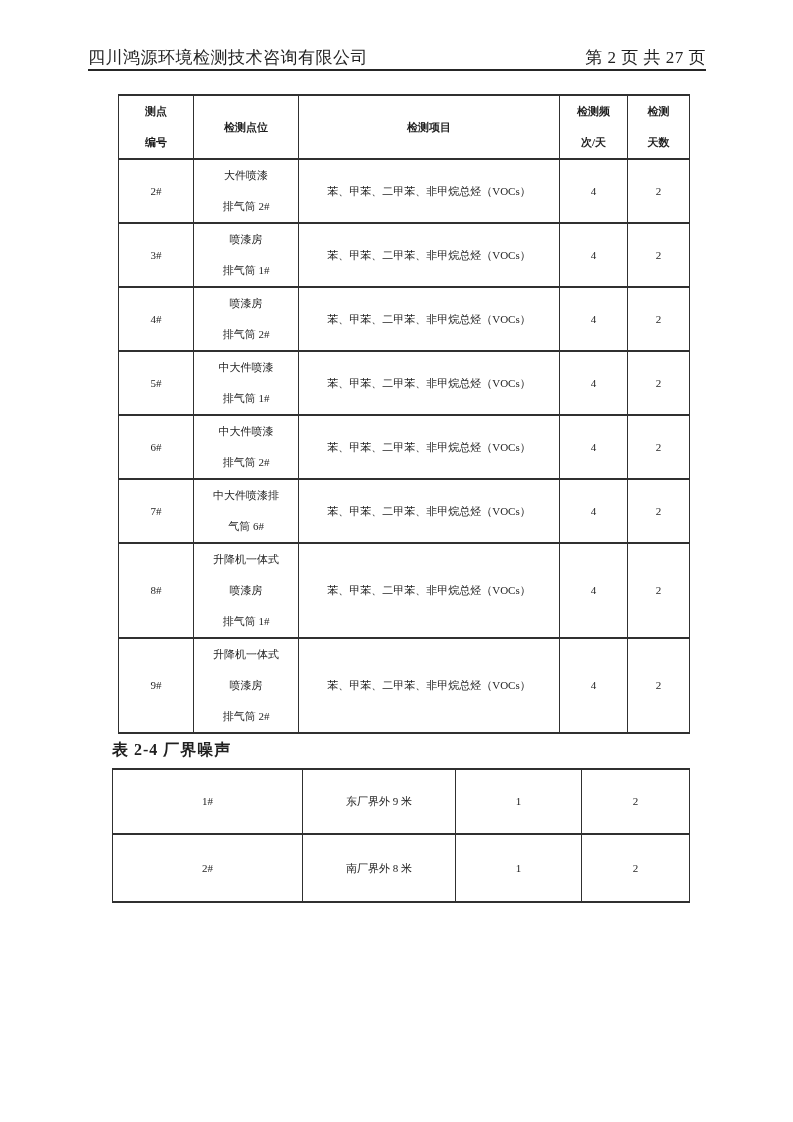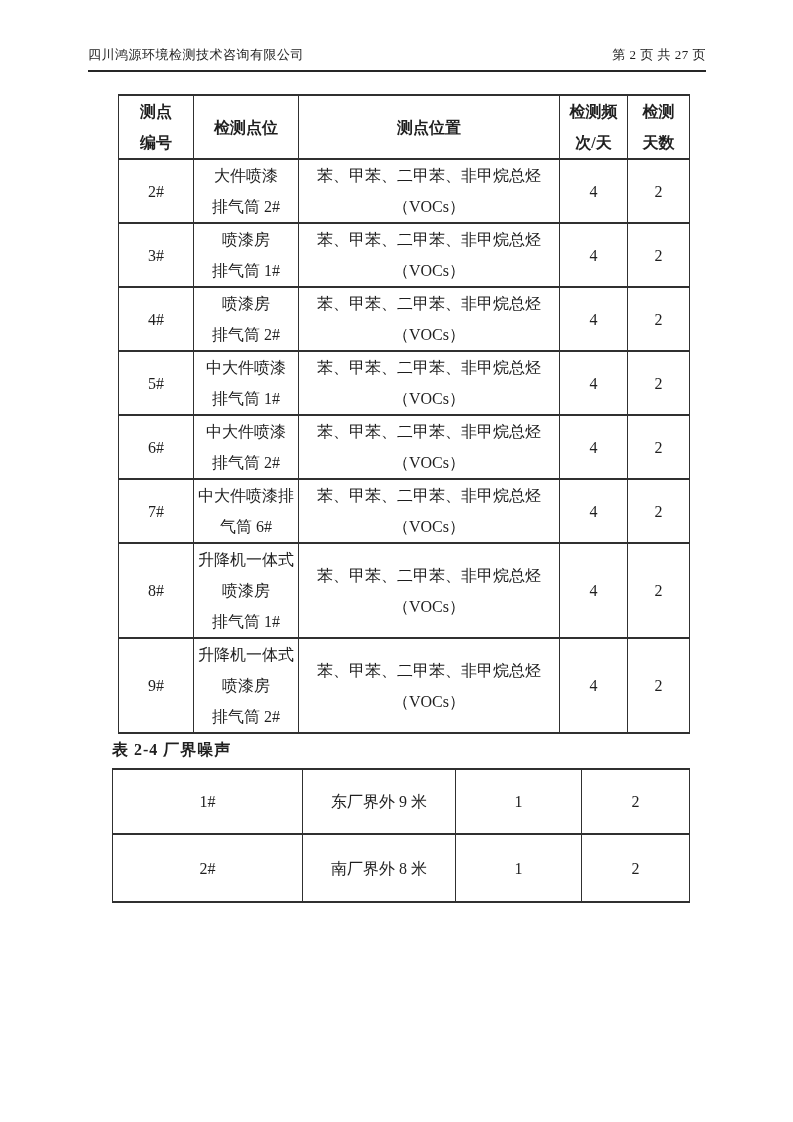--- a/index.html
+++ b/index.html
@@ -14,41 +14,41 @@
 
   
   .page-header {
     position: absolute;
     left: 88px;
     top: 46px;
     width: 618px;
     display: flex;
     justify-content: space-between;
     align-items: baseline;
-    font-size: 13px;
-    padding-bottom: 6px;
+    font-size: 17px;
+    padding-bottom: 0;
     border-bottom: 2px solid #262626;
     letter-spacing: 0.5px;
     white-space: nowrap;
   }
 
   
   table {
     border-collapse: collapse;
     table-layout: fixed;
     position: absolute;
     background: #ffffff;
   }
   th, td {
     border: 1px solid #303030;
     border-top-width: 2px;
     border-bottom-width: 2px;
     text-align: center;
     vertical-align: middle;
-    font-size: 16px;
+    font-size: 11px;
     line-height: 31px;
     white-space: pre-line;
     padding: 0 2px;
     font-weight: normal;
   }
   th { font-weight: bold; }
 
   
   .t1 { left: 118px; top: 94px; width: 571px; }
   .t1 col.c1 { width: 75px; }
@@ -96,21 +96,21 @@
       <col class="c2">
       <col class="c3">
       <col class="c4">
       <col class="c5">
   </colgroup>
   <tbody>
     <tr class="hdr">
       <th>测点
 编号</th>
       <th>检测点位</th>
-      <th>测点位置</th>
+      <th>检测项目</th>
       <th>检测频
 次/天</th>
       <th>检测
 天数</th>
     </tr>
     <tr class="std">
       <td>2#</td>
       <td>大件喷漆
 排气筒 2#</td>
       <td>苯、甲苯、二甲苯、非甲烷总烃（VOCs）</td>

